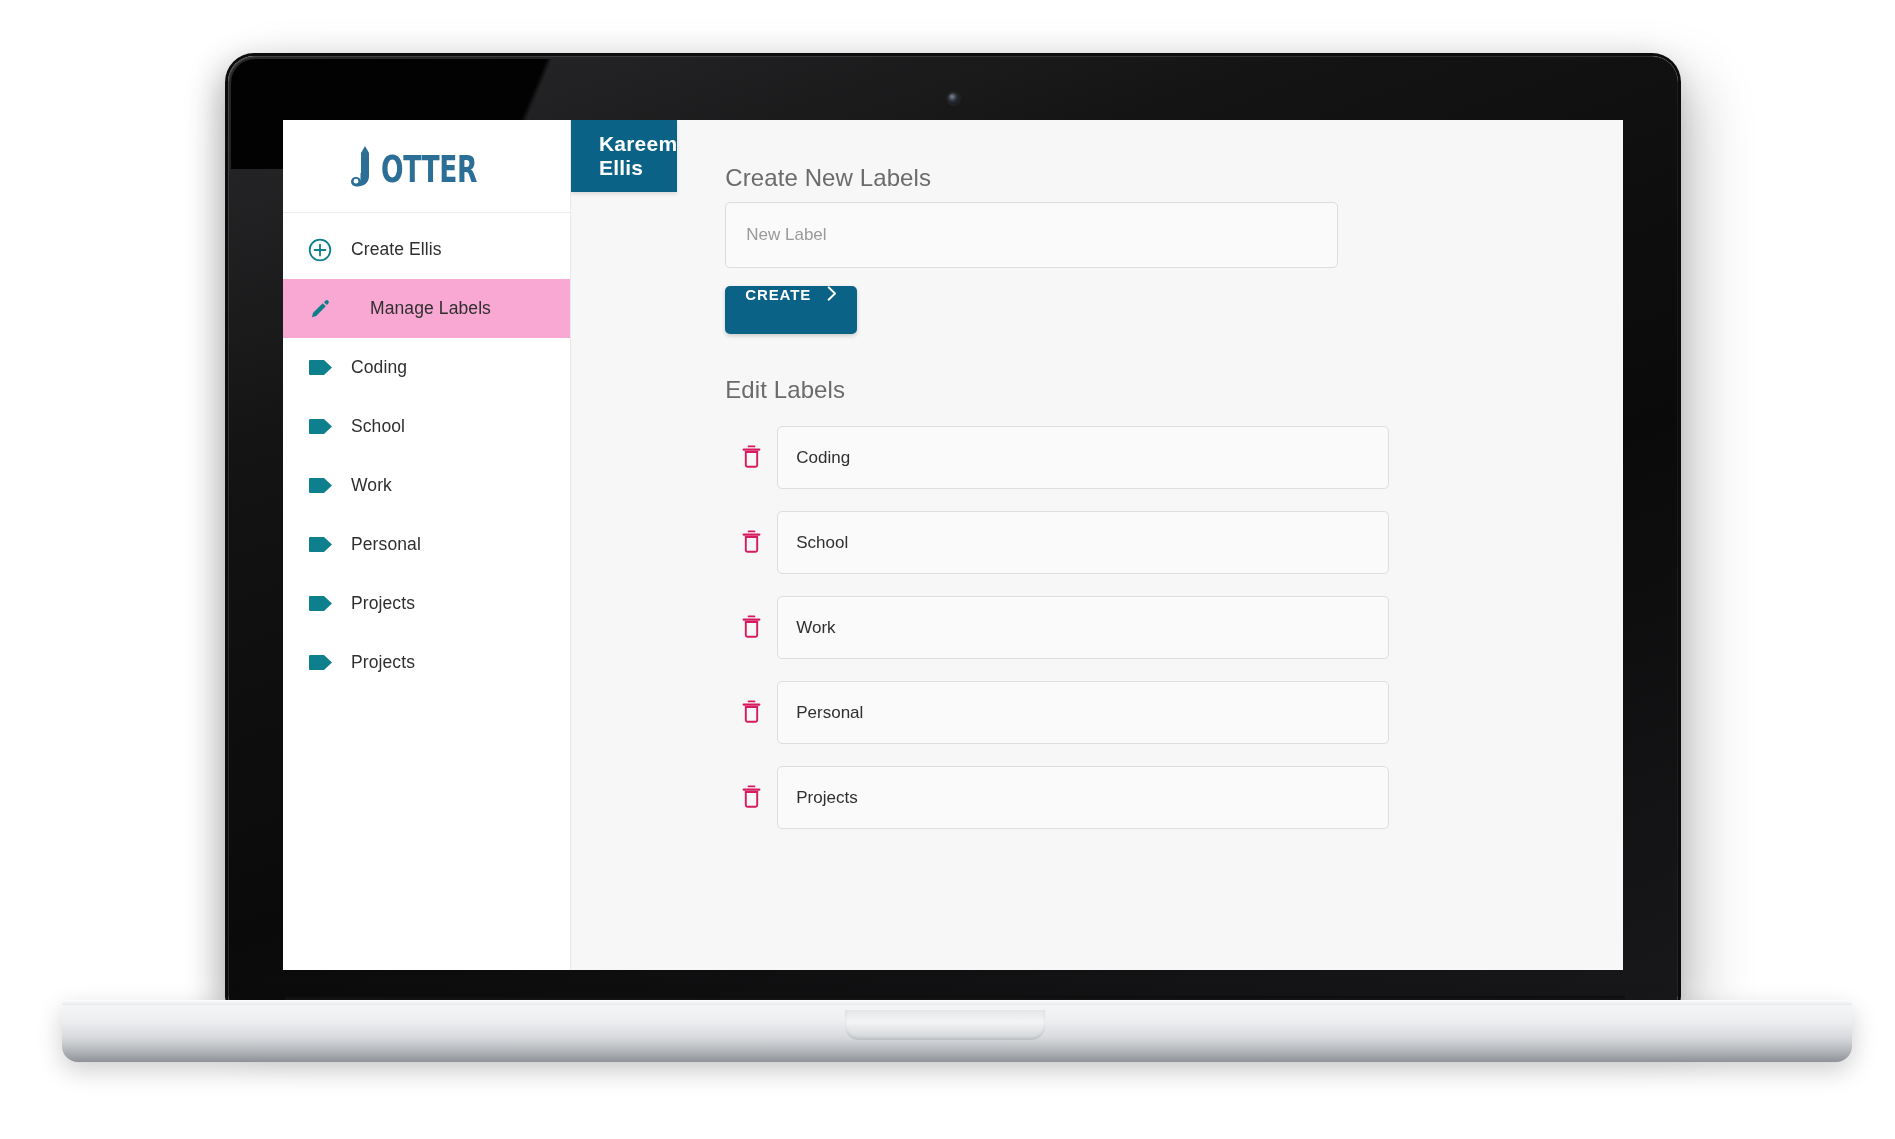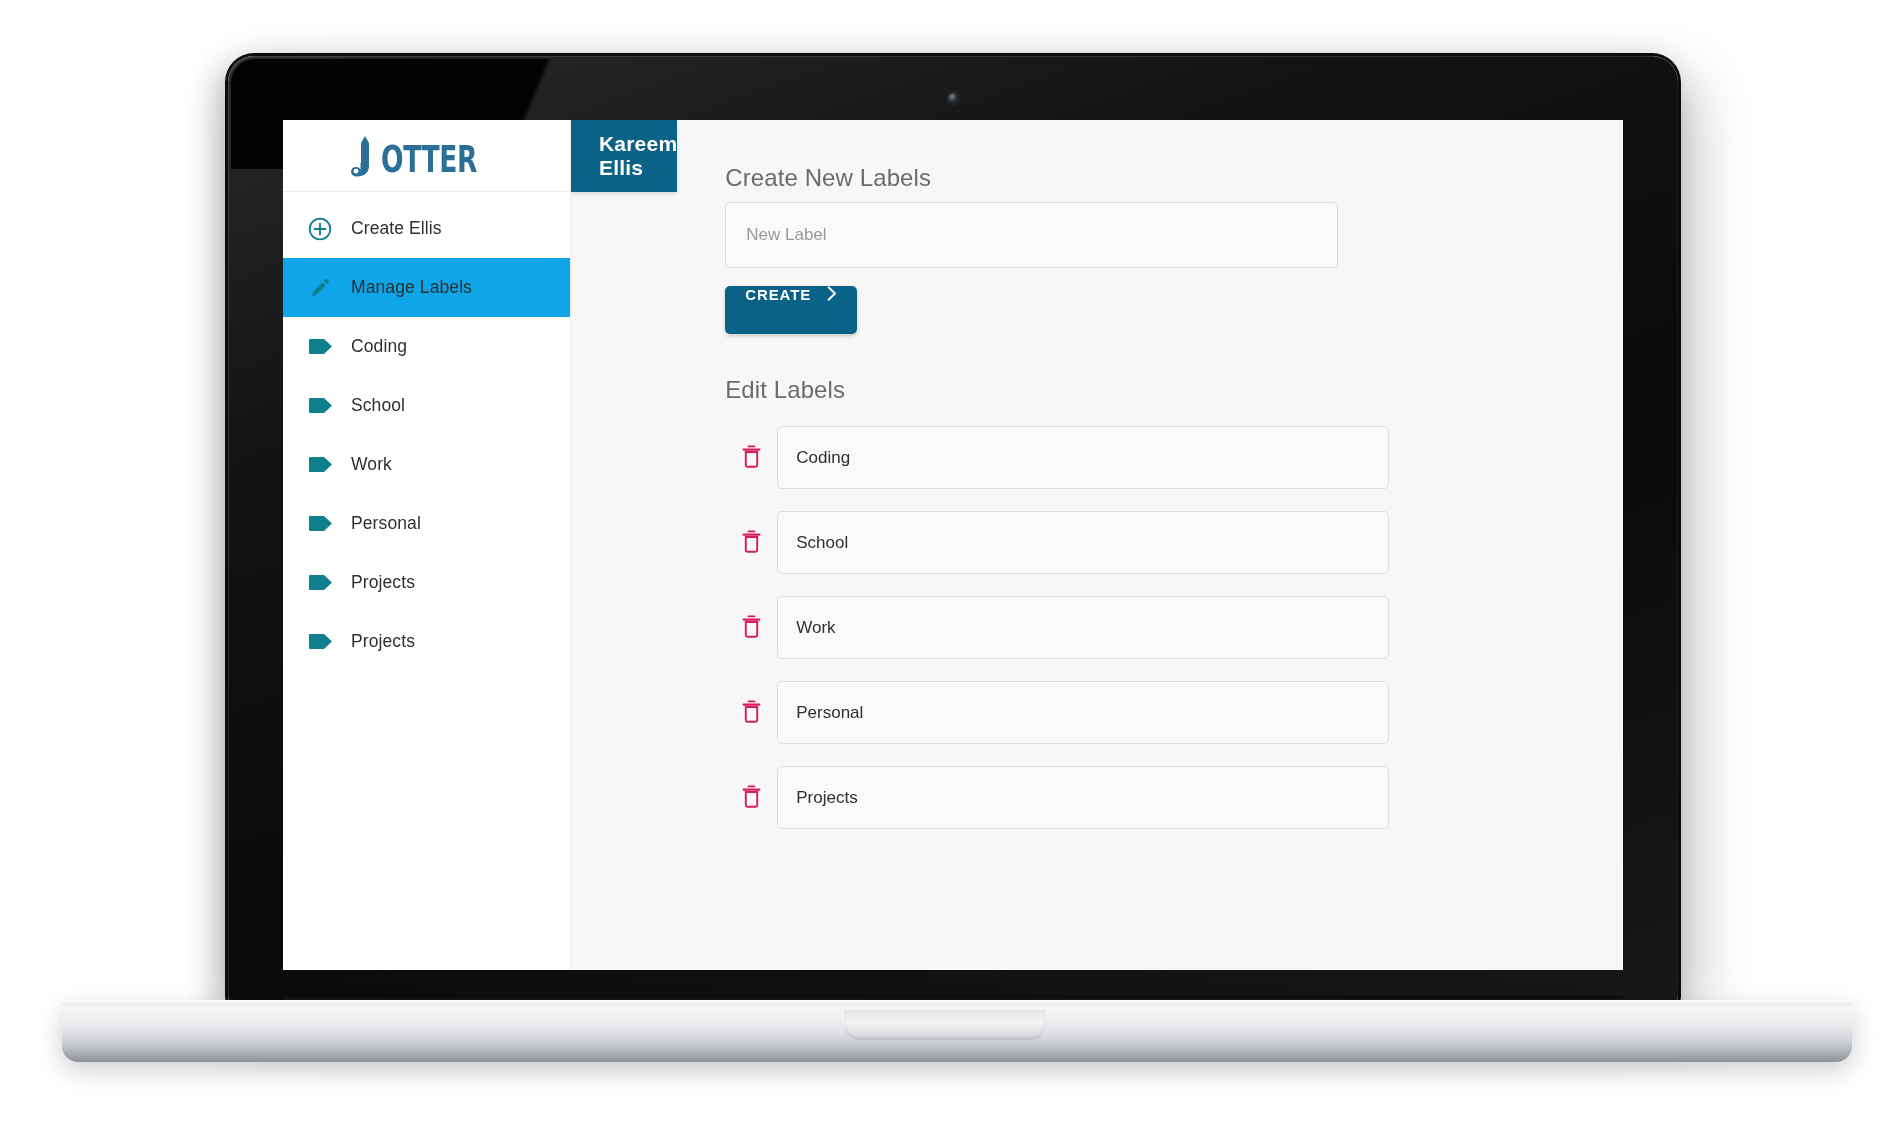--- a/index.html
+++ b/index.html
@@ -78,21 +78,21 @@
 
   
   .sidebar {
     width: 288px;
     height: 100%;
     background: #ffffff;
     flex: 0 0 288px;
     border-right: 1px solid #e9e9e9;
   }
   .brand {
-    height: 72px;
+    height: 93px;
     display: flex;
     align-items: center;
     justify-content: center;
     border-bottom: 1px solid #ececec;
     background: #fff;
   }
   .logo-wrap { position: relative; display: flex; align-items: flex-end; }
   .logo-j {
     position: relative;
     width: 30px;
@@ -115,21 +115,21 @@
 
   .navlist { padding-top: 7px; }
   .navitem {
     display: flex;
     align-items: center;
     height: 59px;
     padding-left: 14px;
     cursor: default;
     background: transparent;
   }
-  .navitem.active { background: #0ea5e9; }
+  .navitem.active { background: #f9a8d4; gap: 19px; }
   .nav-icon {
     width: 46px;
     flex: 0 0 46px;
     display: flex;
     align-items: center;
     justify-content: center;
   }
   .nav-label {
     font-size: 17.5px;
     color: #2f2f2f;

